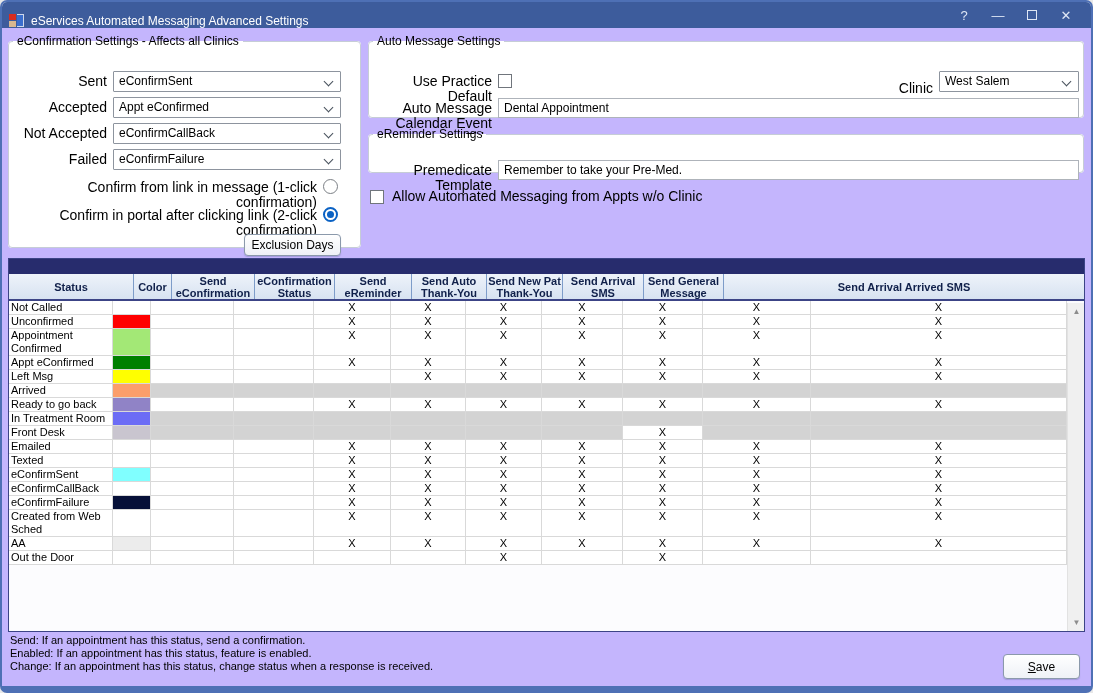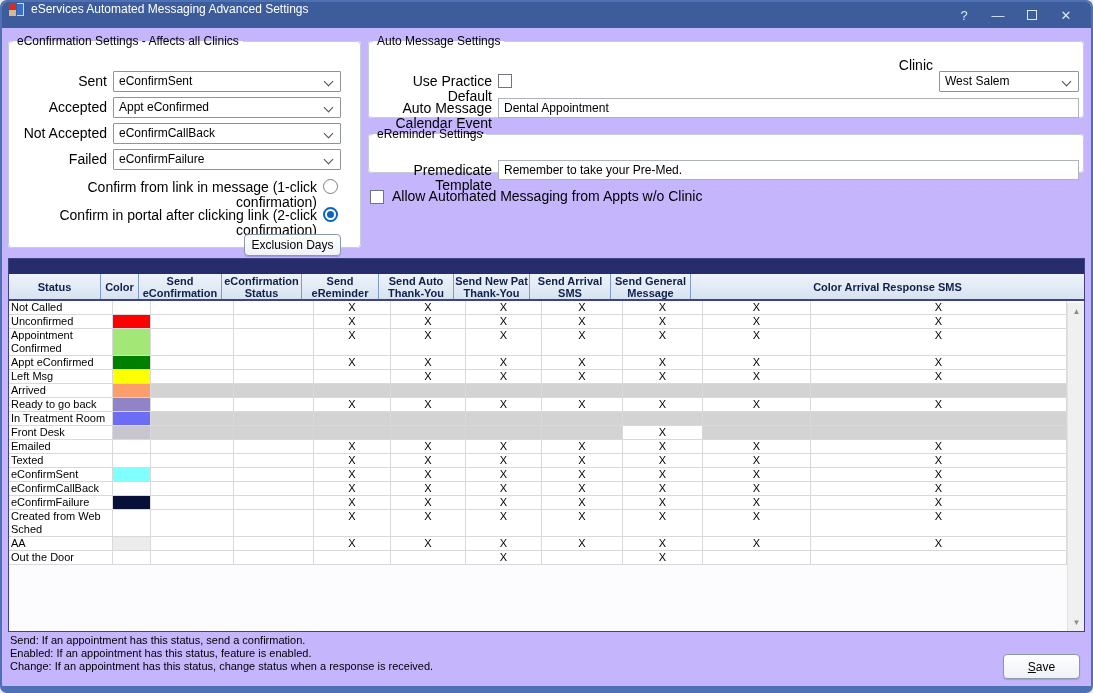--- a/index.html
+++ b/index.html
@@ -5,21 +5,21 @@
   * { box-sizing: border-box; margin: 0; padding: 0; }
   html,body { background:#e8e8e8; }
   body { font-family: "Liberation Sans", sans-serif; }
 
   .window{
     position:relative; width:1093px; height:693px;
     border:2px solid #4e70b5; border-bottom-width:7px; border-radius:7px;
     overflow:hidden; background:#fff;
   }
   .titlebar{
-    height:26px; background:#3d5c9c; display:flex; align-items:flex-start;
+    height:26px; background:#3d5c9c; display:flex; align-items:flex-end;
     color:#fff; font-size:12px; padding-left:7px;
   }
   .app-icon{ position:relative; width:15px; height:15px; margin-right:7px; }
   .app-icon .sq-red{ position:absolute; left:0; top:1px; width:7px; height:6px; background:#d82c20; }
   .app-icon .sq-tan{ position:absolute; left:0; top:8px; width:7px; height:6px; background:#d8b890; }
   .app-icon .sq-blue{ position:absolute; left:8px; top:1px; width:7px; height:13px; background:#3a6ecd; border:1px solid #cfd8ea; border-left:none;}
   .title{ flex:1; }
   .tb-controls{ display:flex; align-items:center; gap:0; margin-right:8px; }
   .tb-btn{ width:34px; height:26px; display:flex; align-items:center; justify-content:center;
            color:#dfe7f5; font-size:13px; cursor:default; }
@@ -171,21 +171,21 @@
 
       <div class="btn" style="left:235px;top:186px;width:97px;height:22px;">Exclusion Days</div>
     </fieldset>
 
     <fieldset class="gb gb2">
       <legend>Auto Message Settings</legend>
 
       <div class="flabel r" style="left:0;top:26px;width:123px;">Use Practice Default</div>
       <div class="checkbox" style="left:129px;top:26px;"></div>
 
-      <div class="flabel r" style="left:500px;top:10px;width:64px;">Clinic</div>
+      <div class="flabel r" style="left:500px;top:33px;width:64px;">Clinic</div>
       <div class="combo" style="left:570px;top:23px;width:140px;">
         <span>West Salem</span>
         <span class="chev"></span>
       </div>
 
       <div class="flabel r" style="left:0;top:53px;width:123px;">Auto Message Calendar Event Title</div>
       <div class="textbox" style="left:129px;top:50px;width:581px;">Dental Appointment</div>
     </fieldset>
 
     <fieldset class="gb gb3">
@@ -194,30 +194,30 @@
       <div class="flabel r" style="left:0;top:22px;width:123px;">Premedicate Template</div>
       <div class="textbox" style="left:129px;top:19px;width:581px;">Remember to take your Pre-Med.</div>
     </fieldset>
 
     <div class="checkbox" style="left:368px;top:162px;"></div>
     <div class="flabel" style="left:390px;top:161px;">Allow Automated Messaging from Appts w/o Clinic</div>
 
     <div class="grid">
       <div class="grid-band"></div>
       <div class="grid-header">
-          <div class="hcell" style="width: 92px;">Status</div>
+          <div class="hcell" style="width: 125px;">Status</div>
           <div class="hcell" style="width: 38px;">Color</div>
           <div class="hcell" style="width: 83px;">Send eConfirmation</div>
           <div class="hcell" style="width: 80px;">eConfirmation Status</div>
           <div class="hcell" style="width: 77px;">Send eReminder</div>
           <div class="hcell" style="width: 75px;">Send Auto Thank-You</div>
           <div class="hcell" style="width: 76px;">Send New Pat Thank-You</div>
           <div class="hcell" style="width: 81px;">Send Arrival SMS</div>
           <div class="hcell" style="width: 80px;">Send General Message</div>
-          <div class="hcell" style="width: 108px;">Color Arrival Response SMS</div>
+          <div class="hcell" style="width: 108px;">Send Arrival Arrived SMS</div>
         </div>
       <div class="grid-body">
           <div class="grow">
             <div class="cell status" style="width: 104px;">Not Called</div>
             <div class="cell" style="width: 38px; background: rgb(255, 255, 255);"></div>
             <div class="cell" style="width: 83px; background: rgb(255, 255, 255);"></div>
             <div class="cell" style="width: 80px; background: rgb(255, 255, 255);"></div>
             <div class="cell" style="width: 77px; background: rgb(255, 255, 255);">X</div>
             <div class="cell" style="width: 75px; background: rgb(255, 255, 255);">X</div>
             <div class="cell" style="width: 76px; background: rgb(255, 255, 255);">X</div>

